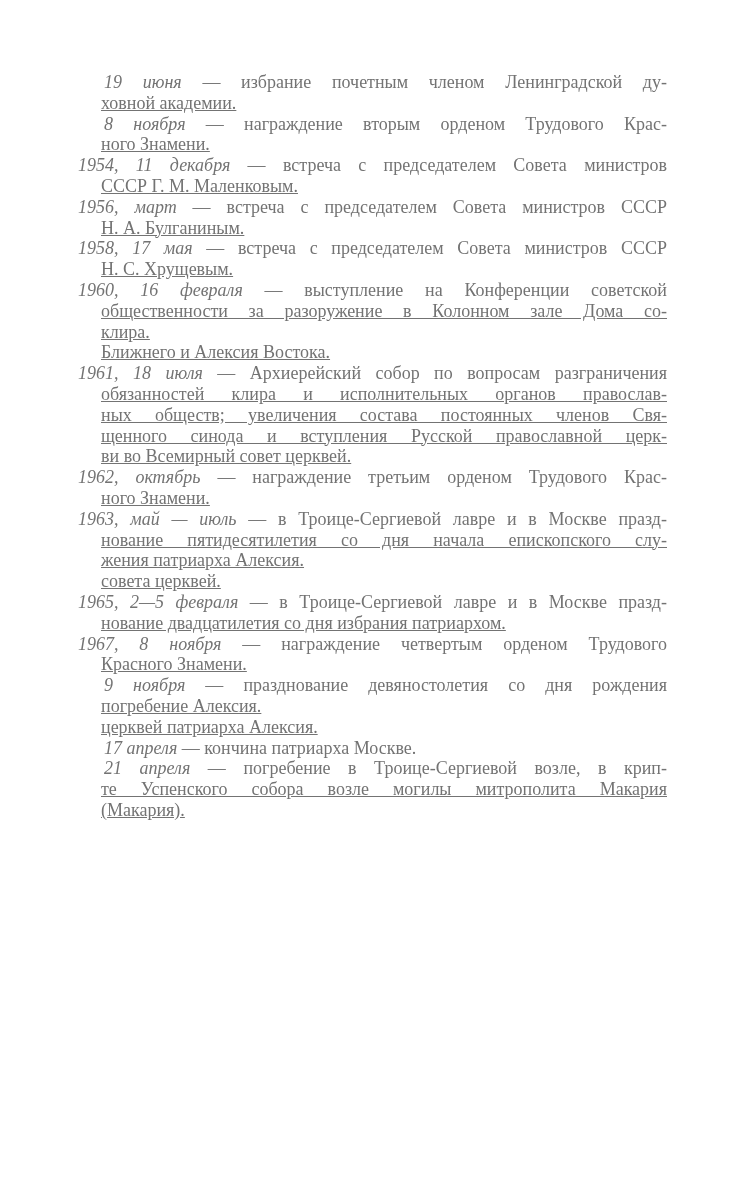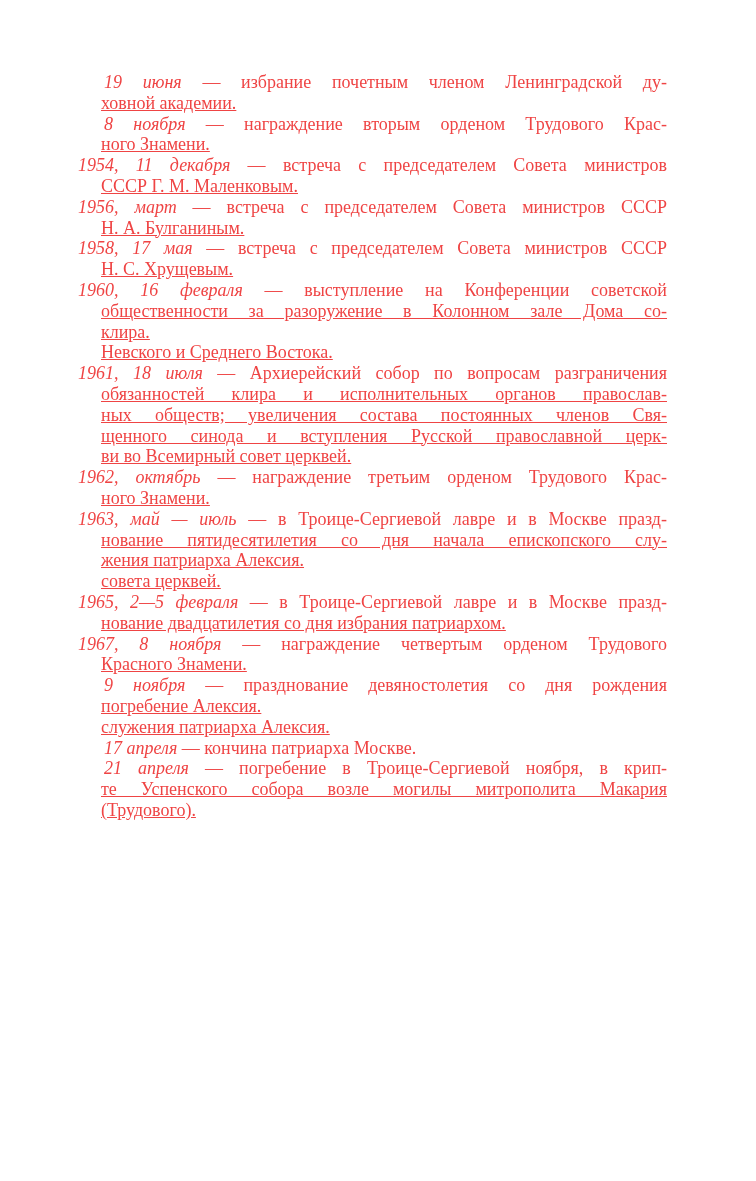--- a/index.html
+++ b/index.html
@@ -15,21 +15,21 @@
     overflow: hidden;
   }
   .text-block {
     position: absolute;
     left: 78px;
     top: 72px;
     width: 589px;
     font-family: "Liberation Serif", "DejaVu Serif", serif;
     font-size: 18px;
     line-height: 20.8px;
-    color: #ef4444;
+    color: #737373;
   }
   .line {
     min-height: 20.8px;
   }
   
   .just {
     text-align: justify;
     text-align-last: justify;
   }
   
@@ -65,37 +65,37 @@
       <div class="line cont endline">ного Знамени.</div>
       <div class="line first-year just"><span class="date">1954, 11 декабря</span><span> — </span><span>встреча с председателем Совета министров</span></div>
       <div class="line cont endline">СССР Г. М. Маленковым.</div>
       <div class="line first-year just"><span class="date">1956, март</span><span> — </span><span>встреча с председателем Совета министров СССР</span></div>
       <div class="line cont endline">Н. А. Булганиным.</div>
       <div class="line first-year just"><span class="date">1958, 17 мая</span><span> — </span><span>встреча с председателем Совета министров СССР</span></div>
       <div class="line cont endline">Н. С. Хрущевым.</div>
       <div class="line first-year just"><span class="date">1960, 16 февраля</span><span> — </span><span>выступление на Конференции советской</span></div>
       <div class="line cont just">общественности за разоружение в Колонном зале Дома со-</div>
       <div class="line cont endline">клира.</div>
-      <div class="line cont endline">Невского и Среднего Востока.</div>
+      <div class="line cont endline">Ближнего и Алексия Востока.</div>
       <div class="line first-year just"><span class="date">1961, 18 июля</span><span> — </span><span>Архиерейский собор по вопросам разграничения</span></div>
       <div class="line cont just">обязанностей клира и исполнительных органов православ-</div>
       <div class="line cont just">ных обществ; увеличения состава постоянных членов Свя-</div>
       <div class="line cont just">щенного синода и вступления Русской православной церк-</div>
       <div class="line cont endline">ви во Всемирный совет церквей.</div>
       <div class="line first-year just"><span class="date">1962, октябрь</span><span> — </span><span>награждение третьим орденом Трудового Крас-</span></div>
       <div class="line cont endline">ного Знамени.</div>
       <div class="line first-year just"><span class="date">1963, май — июль</span><span> — </span><span>в Троице-Сергиевой лавре и в Москве празд-</span></div>
       <div class="line cont just">нование пятидесятилетия со дня начала епископского слу-</div>
       <div class="line cont endline">жения патриарха Алексия.</div>
       <div class="line cont endline">совета церквей.</div>
       <div class="line first-year just"><span class="date">1965, 2—5 февраля</span><span> — </span><span>в Троице-Сергиевой лавре и в Москве празд-</span></div>
       <div class="line cont endline">нование двадцатилетия со дня избрания патриархом.</div>
       <div class="line first-year just"><span class="date">1967, 8 ноября</span><span> — </span><span>награждение четвертым орденом Трудового</span></div>
       <div class="line cont endline">Красного Знамени.</div>
       <div class="line first-sub just"><span class="date">9 ноября</span><span> — </span><span>празднование девяностолетия со дня рождения</span></div>
       <div class="line cont endline">погребение Алексия.</div>
-      <div class="line cont endline">служения патриарха Алексия.</div>
+      <div class="line cont endline">церквей патриарха Алексия.</div>
       <div class="line first-sub endline"><span class="date">17 апреля</span><span> — </span><span>кончина патриарха Москве.</span></div>
-      <div class="line first-sub just"><span class="date">21 апреля</span><span> — </span><span>погребение в Троице-Сергиевой ноября, в крип-</span></div>
+      <div class="line first-sub just"><span class="date">21 апреля</span><span> — </span><span>погребение в Троице-Сергиевой возле, в крип-</span></div>
       <div class="line cont just">те Успенского собора возле могилы митрополита Макария</div>
-      <div class="line cont endline">(Трудового).</div>
+      <div class="line cont endline">(Макария).</div>
     </div>
 </div>
 
 </body></html>

